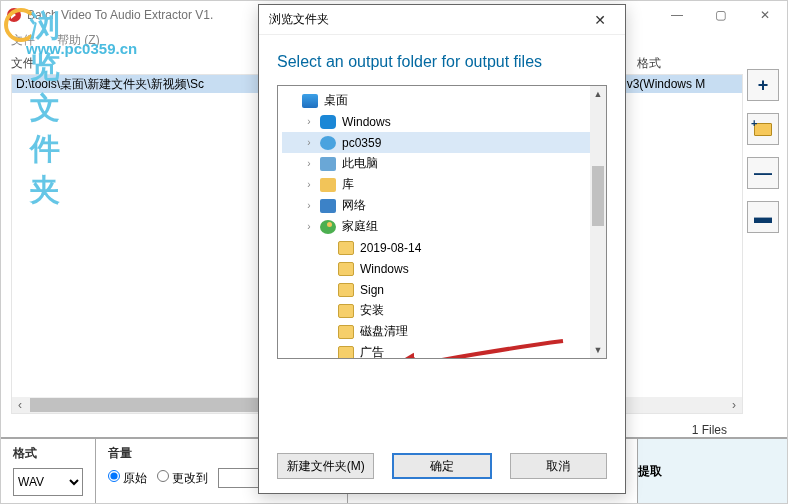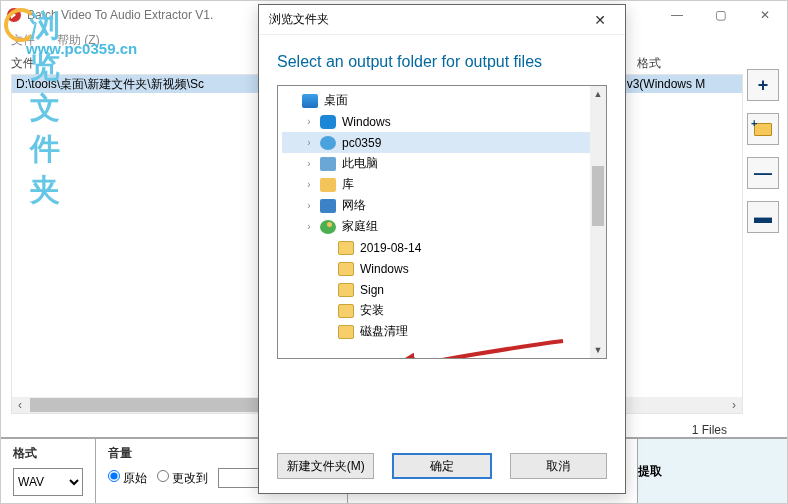--- a/index.html
+++ b/index.html
@@ -268,20 +268,25 @@
         <div class="tree-item indent-2">
           <span class="exp"></span>
           <span class="ico folder"></span>
           <span class="lbl">安装</span>
         </div>
         <div class="tree-item indent-2">
           <span class="exp"></span>
           <span class="ico folder"></span>
           <span class="lbl">磁盘清理</span>
         </div>
+        <div class="tree-item indent-2">
+          <span class="exp"></span>
+          <span class="ico folder"></span>
+          <span class="lbl">广告</span>
+        </div>
       </div>
     <div class="tree-scroll">
       <div class="ts-a up">▲</div>
       <div class="ts-thumb"></div>
       <div class="ts-a down">▼</div>
     </div>
     <div class="arrow-annot" style="left:170px;top:250px">
       <svg width="120" height="50">
           <defs>
             <marker id="ah" markerWidth="10" markerHeight="10" refX="2" refY="3" orient="auto">

